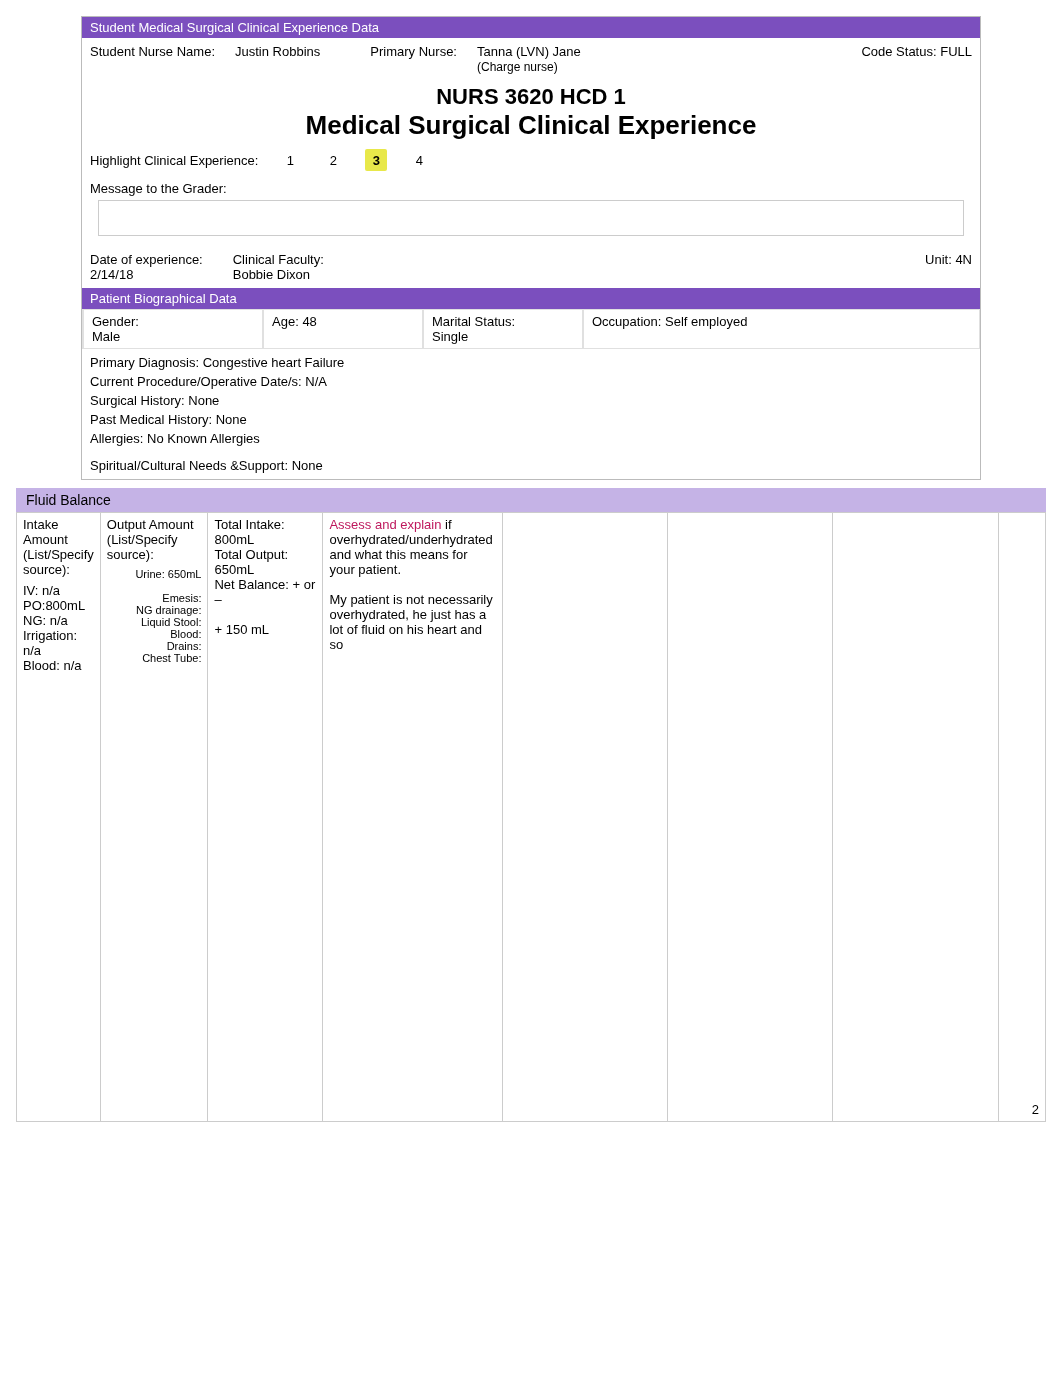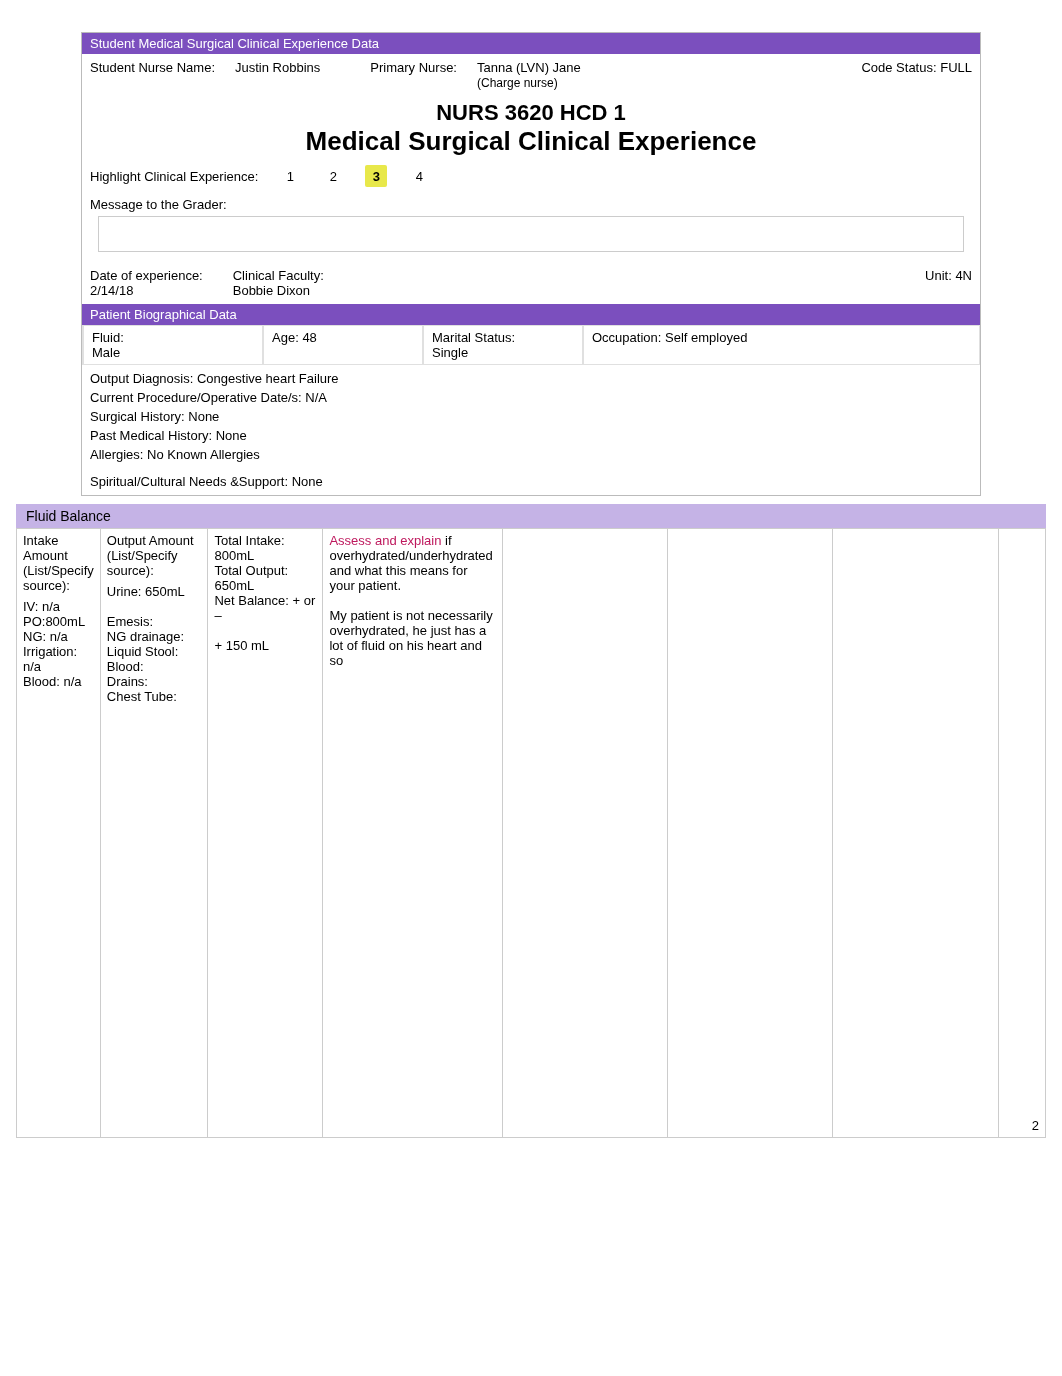--- a/index.html
+++ b/index.html
@@ -7,21 +7,20 @@
       font-family: Arial, sans-serif;
       font-size: 14px;
       background: #fff;
       color: #000;
       width: 1062px;
     }
 
     .page-wrapper {
       width: 1062px;
       padding: 16px;
-      margin-top: 16px;
     }
 
     .purple-header {
       background: #7B4FBE;
       color: #fff;
       padding: 3px 8px;
       font-size: 13px;
     }
 
     .info-row {
@@ -190,40 +189,40 @@
         <span>4N</span>
       </div>
     </div>
 
     <div class="purple-header">
       <span>Patient Biographical Data</span>
     </div>
 
     <div style="display:grid; grid-template-columns: 180px 160px 160px auto; font-size:13px; border-left:1px solid #e0e0e0;">
       <div style="padding:4px 8px; border:1px solid #e0e0e0;">
-        <span>Fluid:</span><br>
+        <span>Gender:</span><br>
         <span>Male</span>
       </div>
       <div style="padding:4px 8px; border:1px solid #e0e0e0;">
         <span>Age:</span>
         <span>48</span>
       </div>
       <div style="padding:4px 8px; border:1px solid #e0e0e0;">
         <span>Marital Status:</span><br>
         <span>Single</span>
       </div>
       <div style="padding:4px 8px; border:1px solid #e0e0e0;">
         <span>Occupation:</span>
         <span>Self employed</span>
       </div>
     </div>
 
     <div class="diagnosis-section">
       <div>
-        <span>Output Diagnosis:</span>
+        <span>Primary Diagnosis:</span>
         <span>Congestive heart Failure</span>
       </div>
       <div>
         <span>Current Procedure/Operative Date/s:</span>
         <span>N/A</span>
       </div>
       <div>
         <span>Surgical History:</span>
         <span>None</span>
       </div>
@@ -265,21 +264,21 @@
 PO:800mL
 NG: n/a
 Irrigation: n/a
 Blood: n/a</div>
           </td>
 
           <td class="col-output">
             <div style="font-size:13px;">
               Output Amount (List/Specify source):
             </div>
-            <div style="margin-top:6px; font-size:13px; white-space:pre-line;">Urine: 650mL
+            <div style="margin-top:6px; font-size:11px; white-space:pre-line;text-align:right;">Urine: 650mL
 
 Emesis:
 NG drainage:
 Liquid Stool:
 Blood:
 Drains:
 Chest Tube:</div>
           </td>
 
           <td class="col-total">

